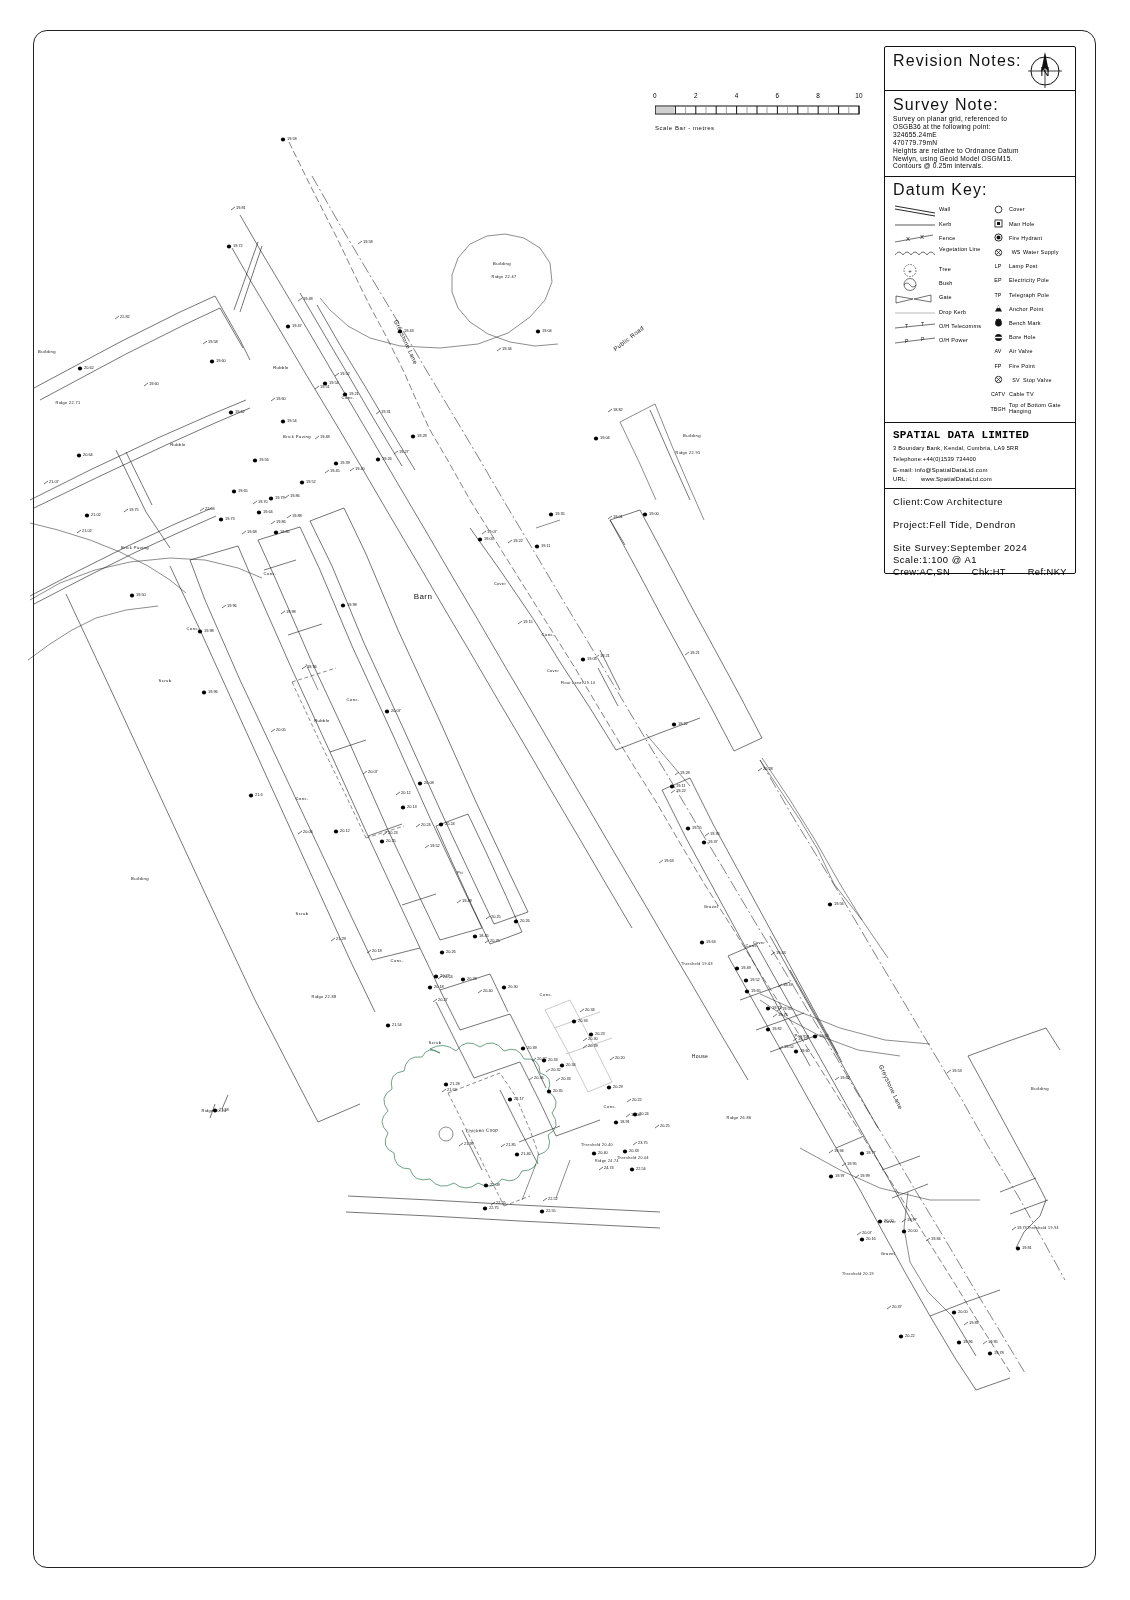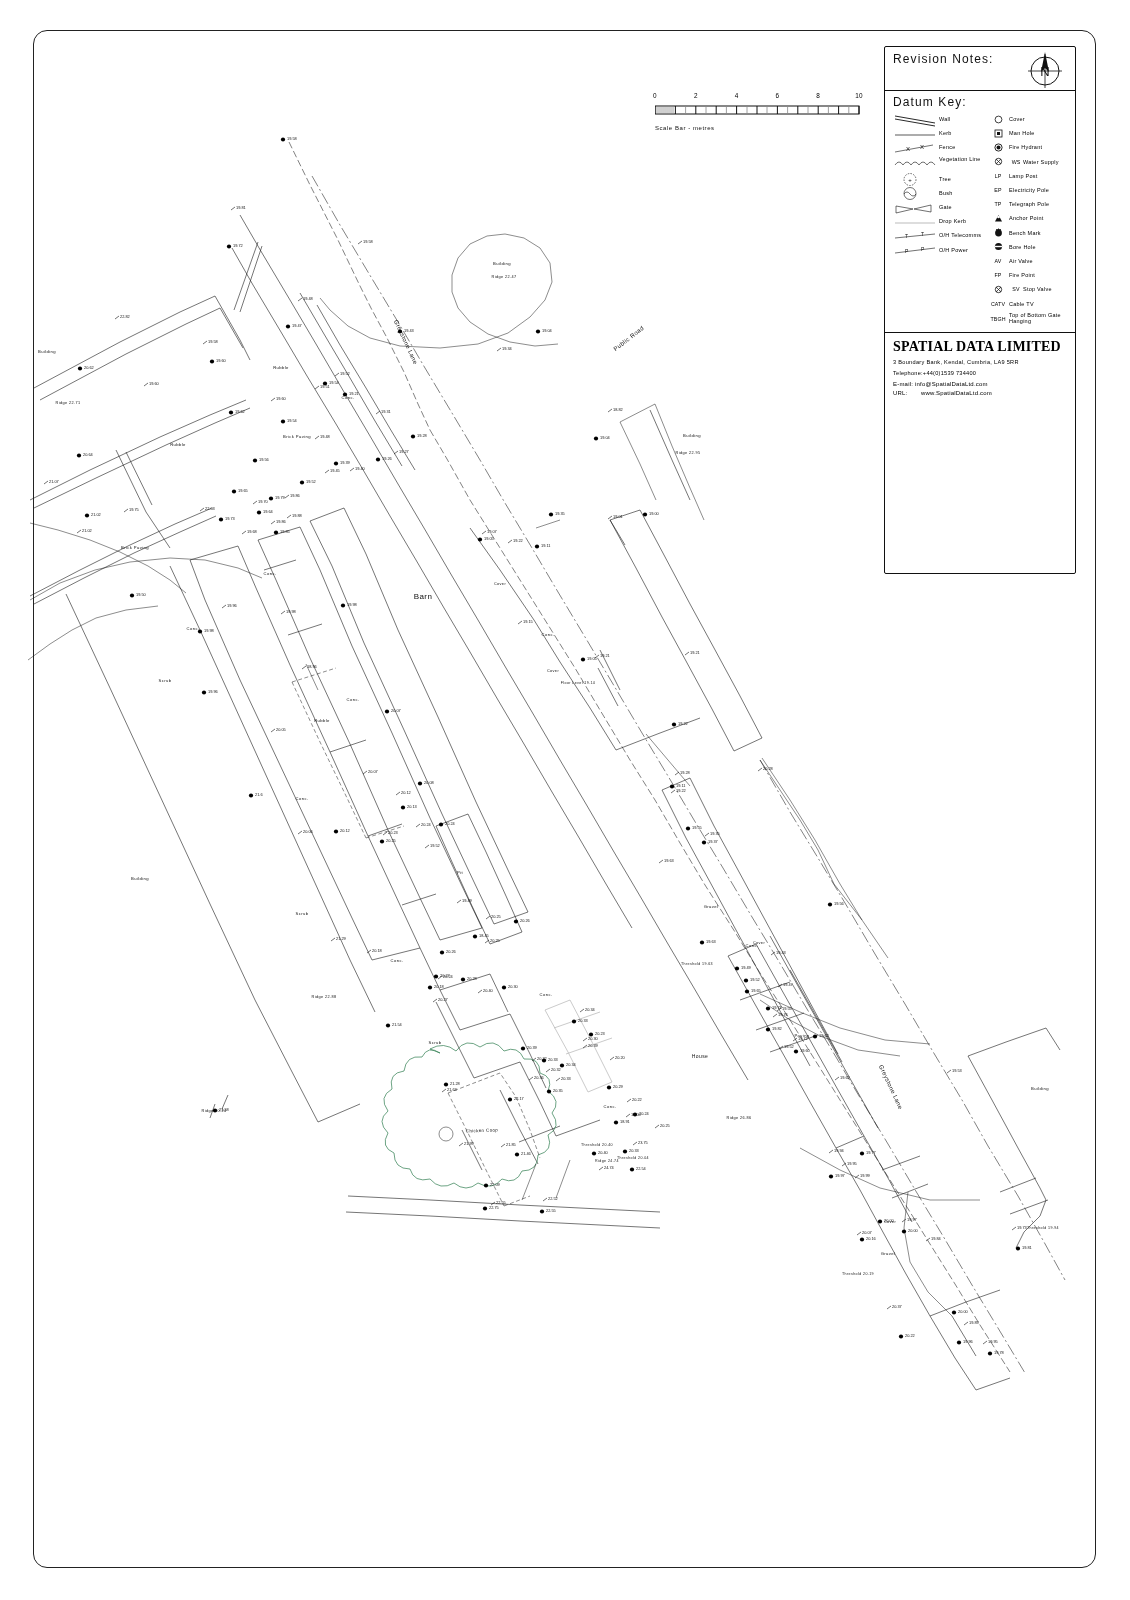--- a/index.html
+++ b/index.html
@@ -25,21 +25,21 @@
   #scale-bar-caption{font-size:6px;letter-spacing:.55px;margin-top:2px;color:#111;}
 
   
   #title-block{
     position:absolute;left:884px;top:46px;width:192px;height:528px;
     border:1.3px solid #111;box-sizing:border-box;background:#fff;border-radius:2px;
   }
   .tb-sect{border-bottom:1.2px solid #111;box-sizing:border-box;position:relative;}
   .tb-sect:last-child{border-bottom:none;}
 
-  .tb-head{font-size:12px;letter-spacing:1.1px;font-weight:400;color:#111;}
+  .tb-head{font-size:16px;letter-spacing:1.1px;font-weight:400;color:#111;}
 
   
   #tb-revision{height:44px;padding:5px 0 0 8px;}
 
   
   #compass{position:absolute;right:9px;top:3px;width:42px;height:42px;}
 
   
   #tb-survey-note{padding:5px 7px 6px 8px;}
   #survey-note-lines{font-size:6.6px;line-height:7.9px;letter-spacing:.25px;white-space:pre-line;margin-top:1px;}
@@ -53,22 +53,22 @@
   .key-sym{width:46px;height:13px;flex:0 0 46px;}
   .key-lbl{font-size:5.5px;letter-spacing:.25px;line-height:6px;}
   .key-row2{height:17px;align-items:flex-start;}
   .key-row2 .key-lbl{padding-top:1px;}
   .key-code{width:22px;flex:0 0 22px;font-size:5.3px;text-align:center;letter-spacing:.1px;}
   .key-gly{width:22px;flex:0 0 22px;display:flex;justify-content:center;align-items:center;}
   .kr-tall{height:16px;}
 
   
   #tb-company{padding:6px 8px 6px 8px;}
-  #company-name{font-family:Liberation Serif, serif;font-weight:700;
-    font-size:14px;letter-spacing:.2px;}
+  #company-name{font-family:Liberation Mono, monospace;font-weight:700;
+    font-size:11px;letter-spacing:.2px;}
   #company-addr{font-size:5.6px;letter-spacing:.3px;margin-top:4px;}
   #company-tel{font-size:5.6px;letter-spacing:.25px;margin-top:5px;}
   #company-email{font-size:6px;letter-spacing:.2px;margin-top:5px;}
   #company-url{font-size:6px;letter-spacing:.2px;margin-top:3px;}
   #company-url .u-lbl{display:inline-block;width:26px;}
 
   
   #tb-project{padding:7px 8px 4px 8px;}
   .pr-line{font-size:9.4px;letter-spacing:.55px;line-height:12px;margin-bottom:11px;}
   .pr-line.tight{margin-bottom:0;}
@@ -739,20 +739,30 @@
     <div class="tb-head">Revision Notes:</div>
     <svg id="compass" viewBox="0 0 42 42">
       <circle cx="21" cy="21" r="14" fill="none" stroke="#111" stroke-width="1"></circle>
       <line x1="4" y1="21" x2="38" y2="21" stroke="#111" stroke-width=".8"></line>
       <line x1="21" y1="4" x2="21" y2="38" stroke="#111" stroke-width=".8"></line>
       <polygon points="21,2 25,22 21,18 17,22" fill="#111"></polygon>
       <text x="21" y="26" font-size="13" font-family="Liberation Sans, sans-serif" text-anchor="middle" fill="#111">N</text>
     </svg>
   </div>
 
+  <div class="tb-sect" id="tb-survey-note">
+    <div class="tb-head">Survey Note:</div>
+    <div id="survey-note-lines">Survey on planar grid, referenced to
+OSGB36 at the following point:
+324655.24mE
+470779.79mN
+Heights are relative to Ordnance Datum
+Newlyn, using Geoid Model OSGM15.
+Contours @ 0.25m intervals.</div>
+  </div>
 
   <div class="tb-sect" id="tb-survey-key">
     <div class="tb-head">Datum Key:</div>
     <div id="key-grid">
       <div id="key-col-left">
           <div class="key-row">
             <div class="key-sym"><svg width="46" height="13">
                 <line x1="2" y1="2" x2="42" y2="9" stroke="#111" stroke-width=".9"></line>
                 <line x1="2" y1="5" x2="42" y2="12" stroke="#111" stroke-width=".9"></line>
               </svg></div>
@@ -938,13 +948,24 @@
     <div id="company-email">
       <span>E-mail:</span>
       <span>info@SpatialDataLtd.com</span>
     </div>
     <div id="company-url">
       <span class="u-lbl">URL:</span>
       <span>www.SpatialDataLtd.com</span>
     </div>
   </div>
 
+  <div class="tb-sect" id="tb-project">
+    <div class="pr-line">Client:Cow Architecture</div>
+    <div class="pr-line">Project:Fell Tide, Dendron</div>
+    <div class="pr-line tight">Site Survey:September 2024</div>
+    <div class="pr-line tight">Scale:1:100 @ A1</div>
+    <div id="pr-crew">
+      <span>Crew:AC,SN</span>
+      <span>Chk:HT</span>
+      <span>Ref:NKY</span>
+    </div>
+  </div>
 </div>
 
 </body></html>

